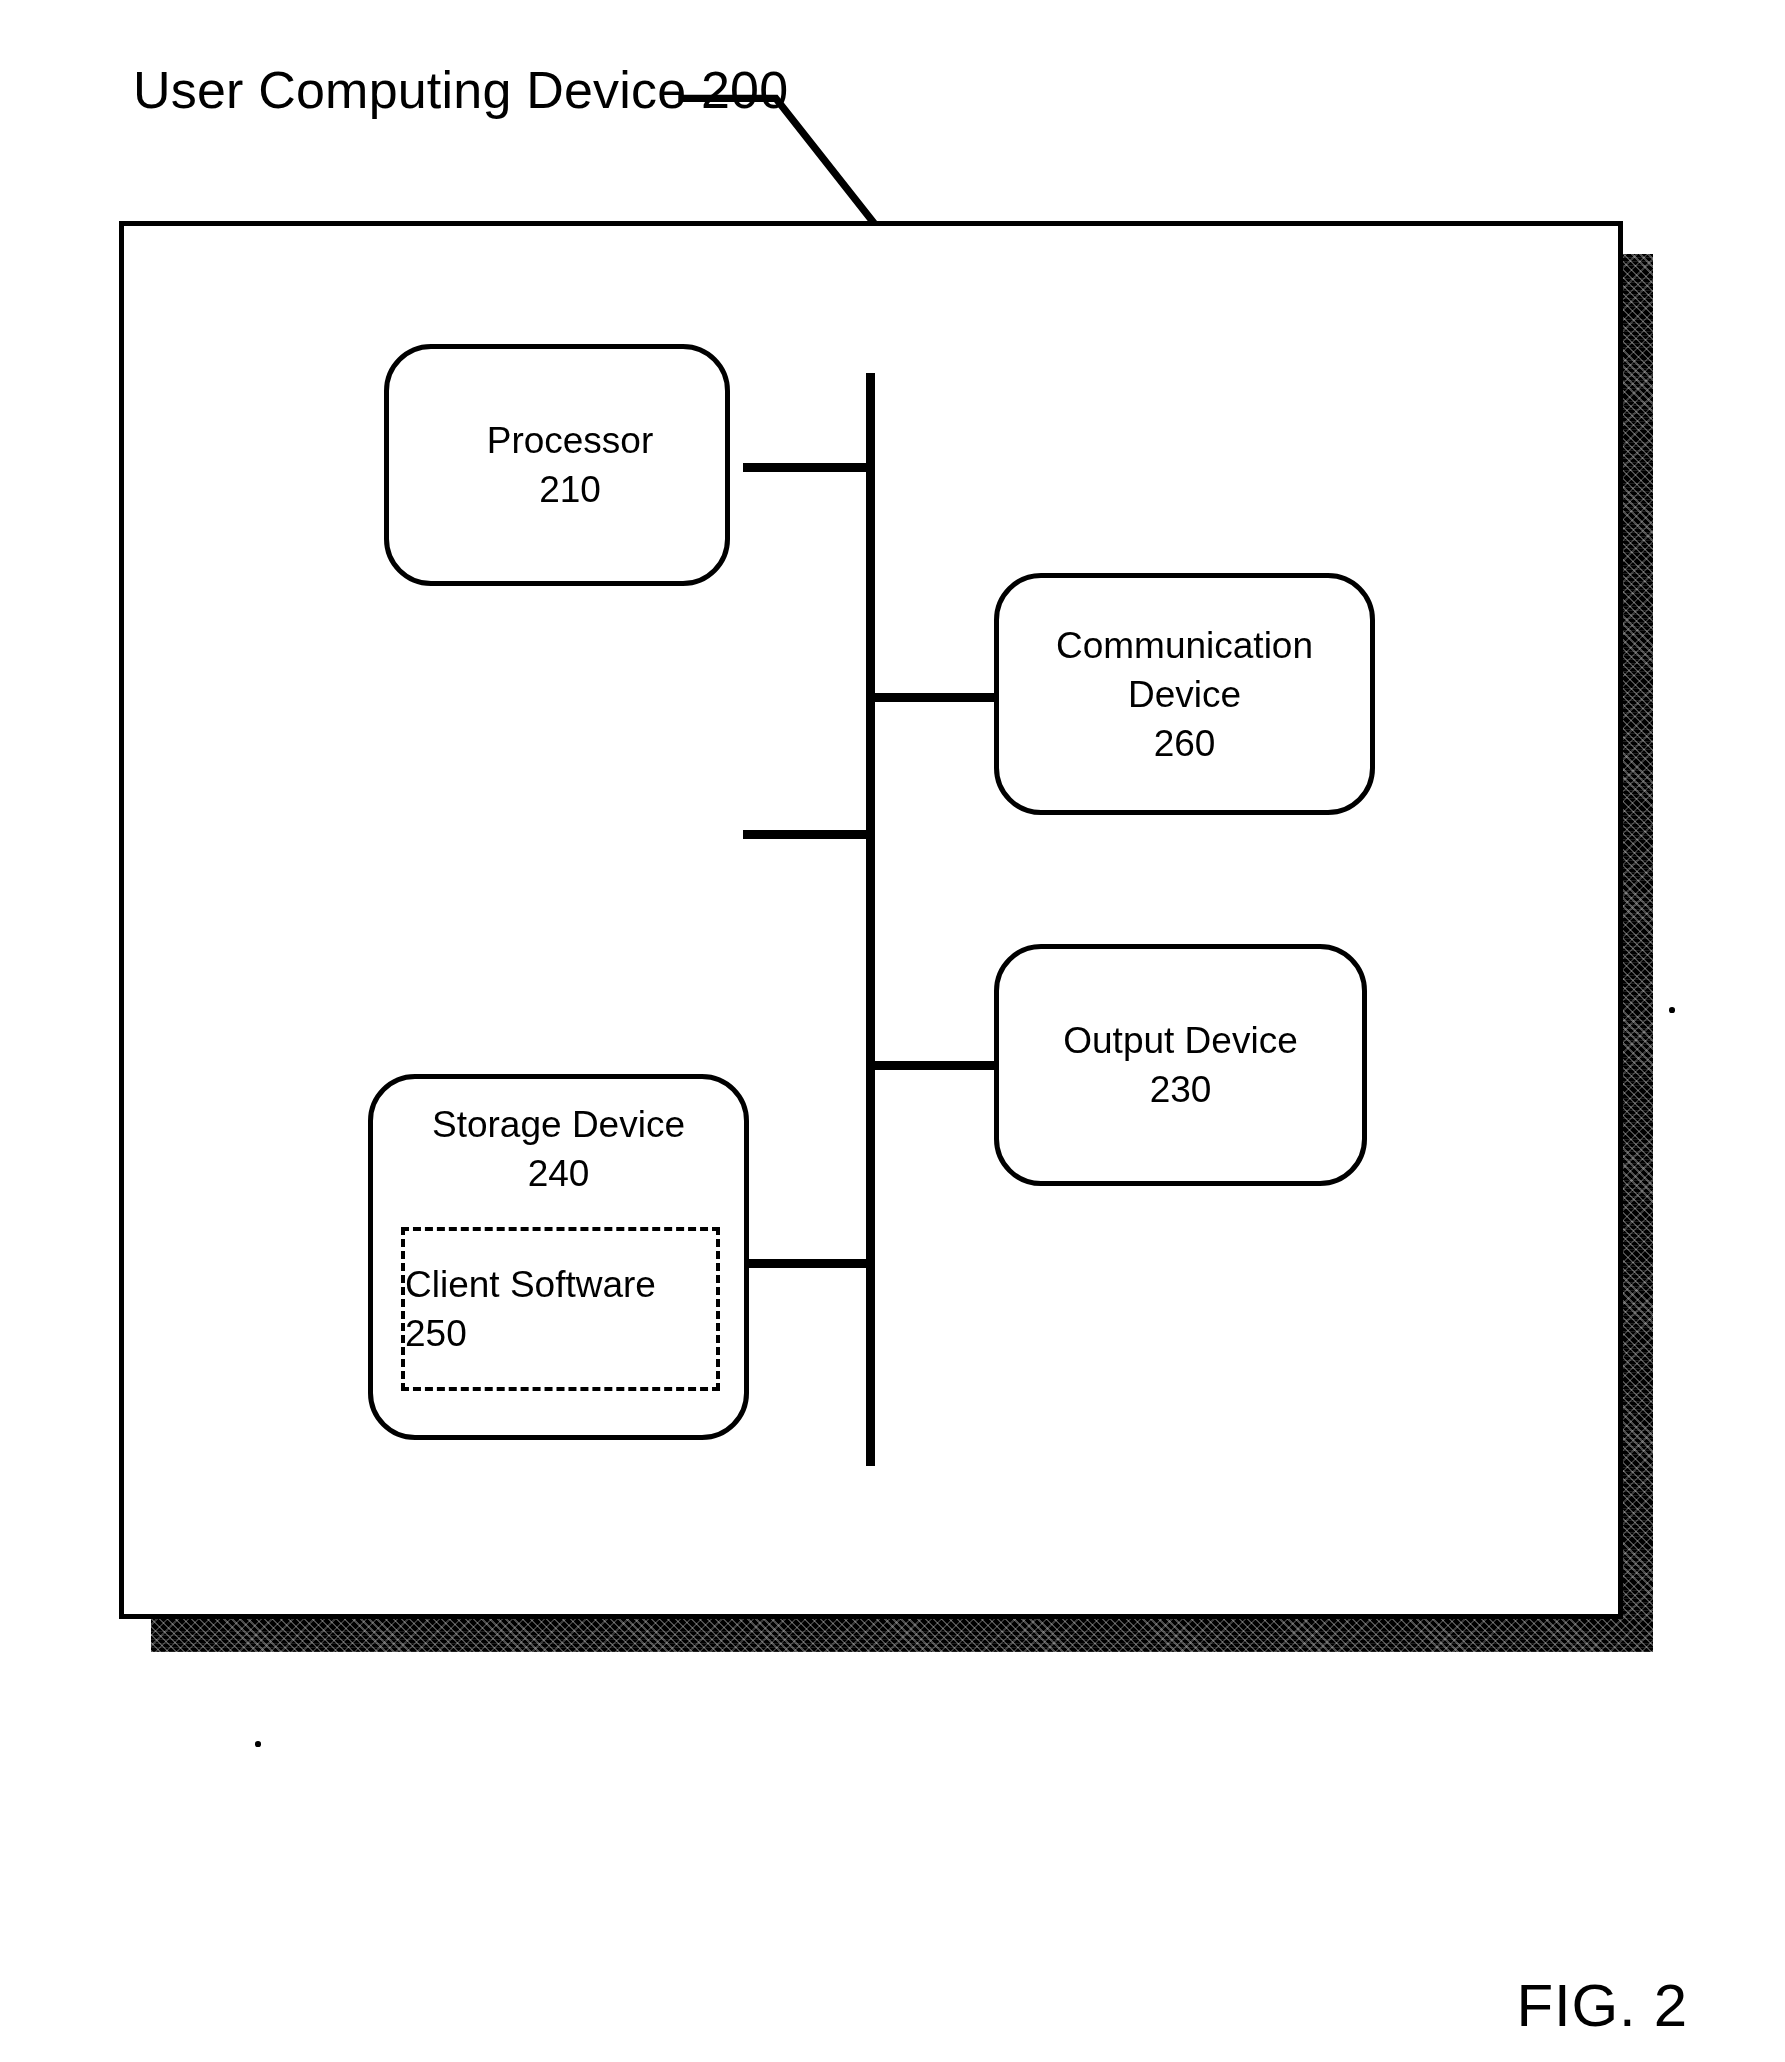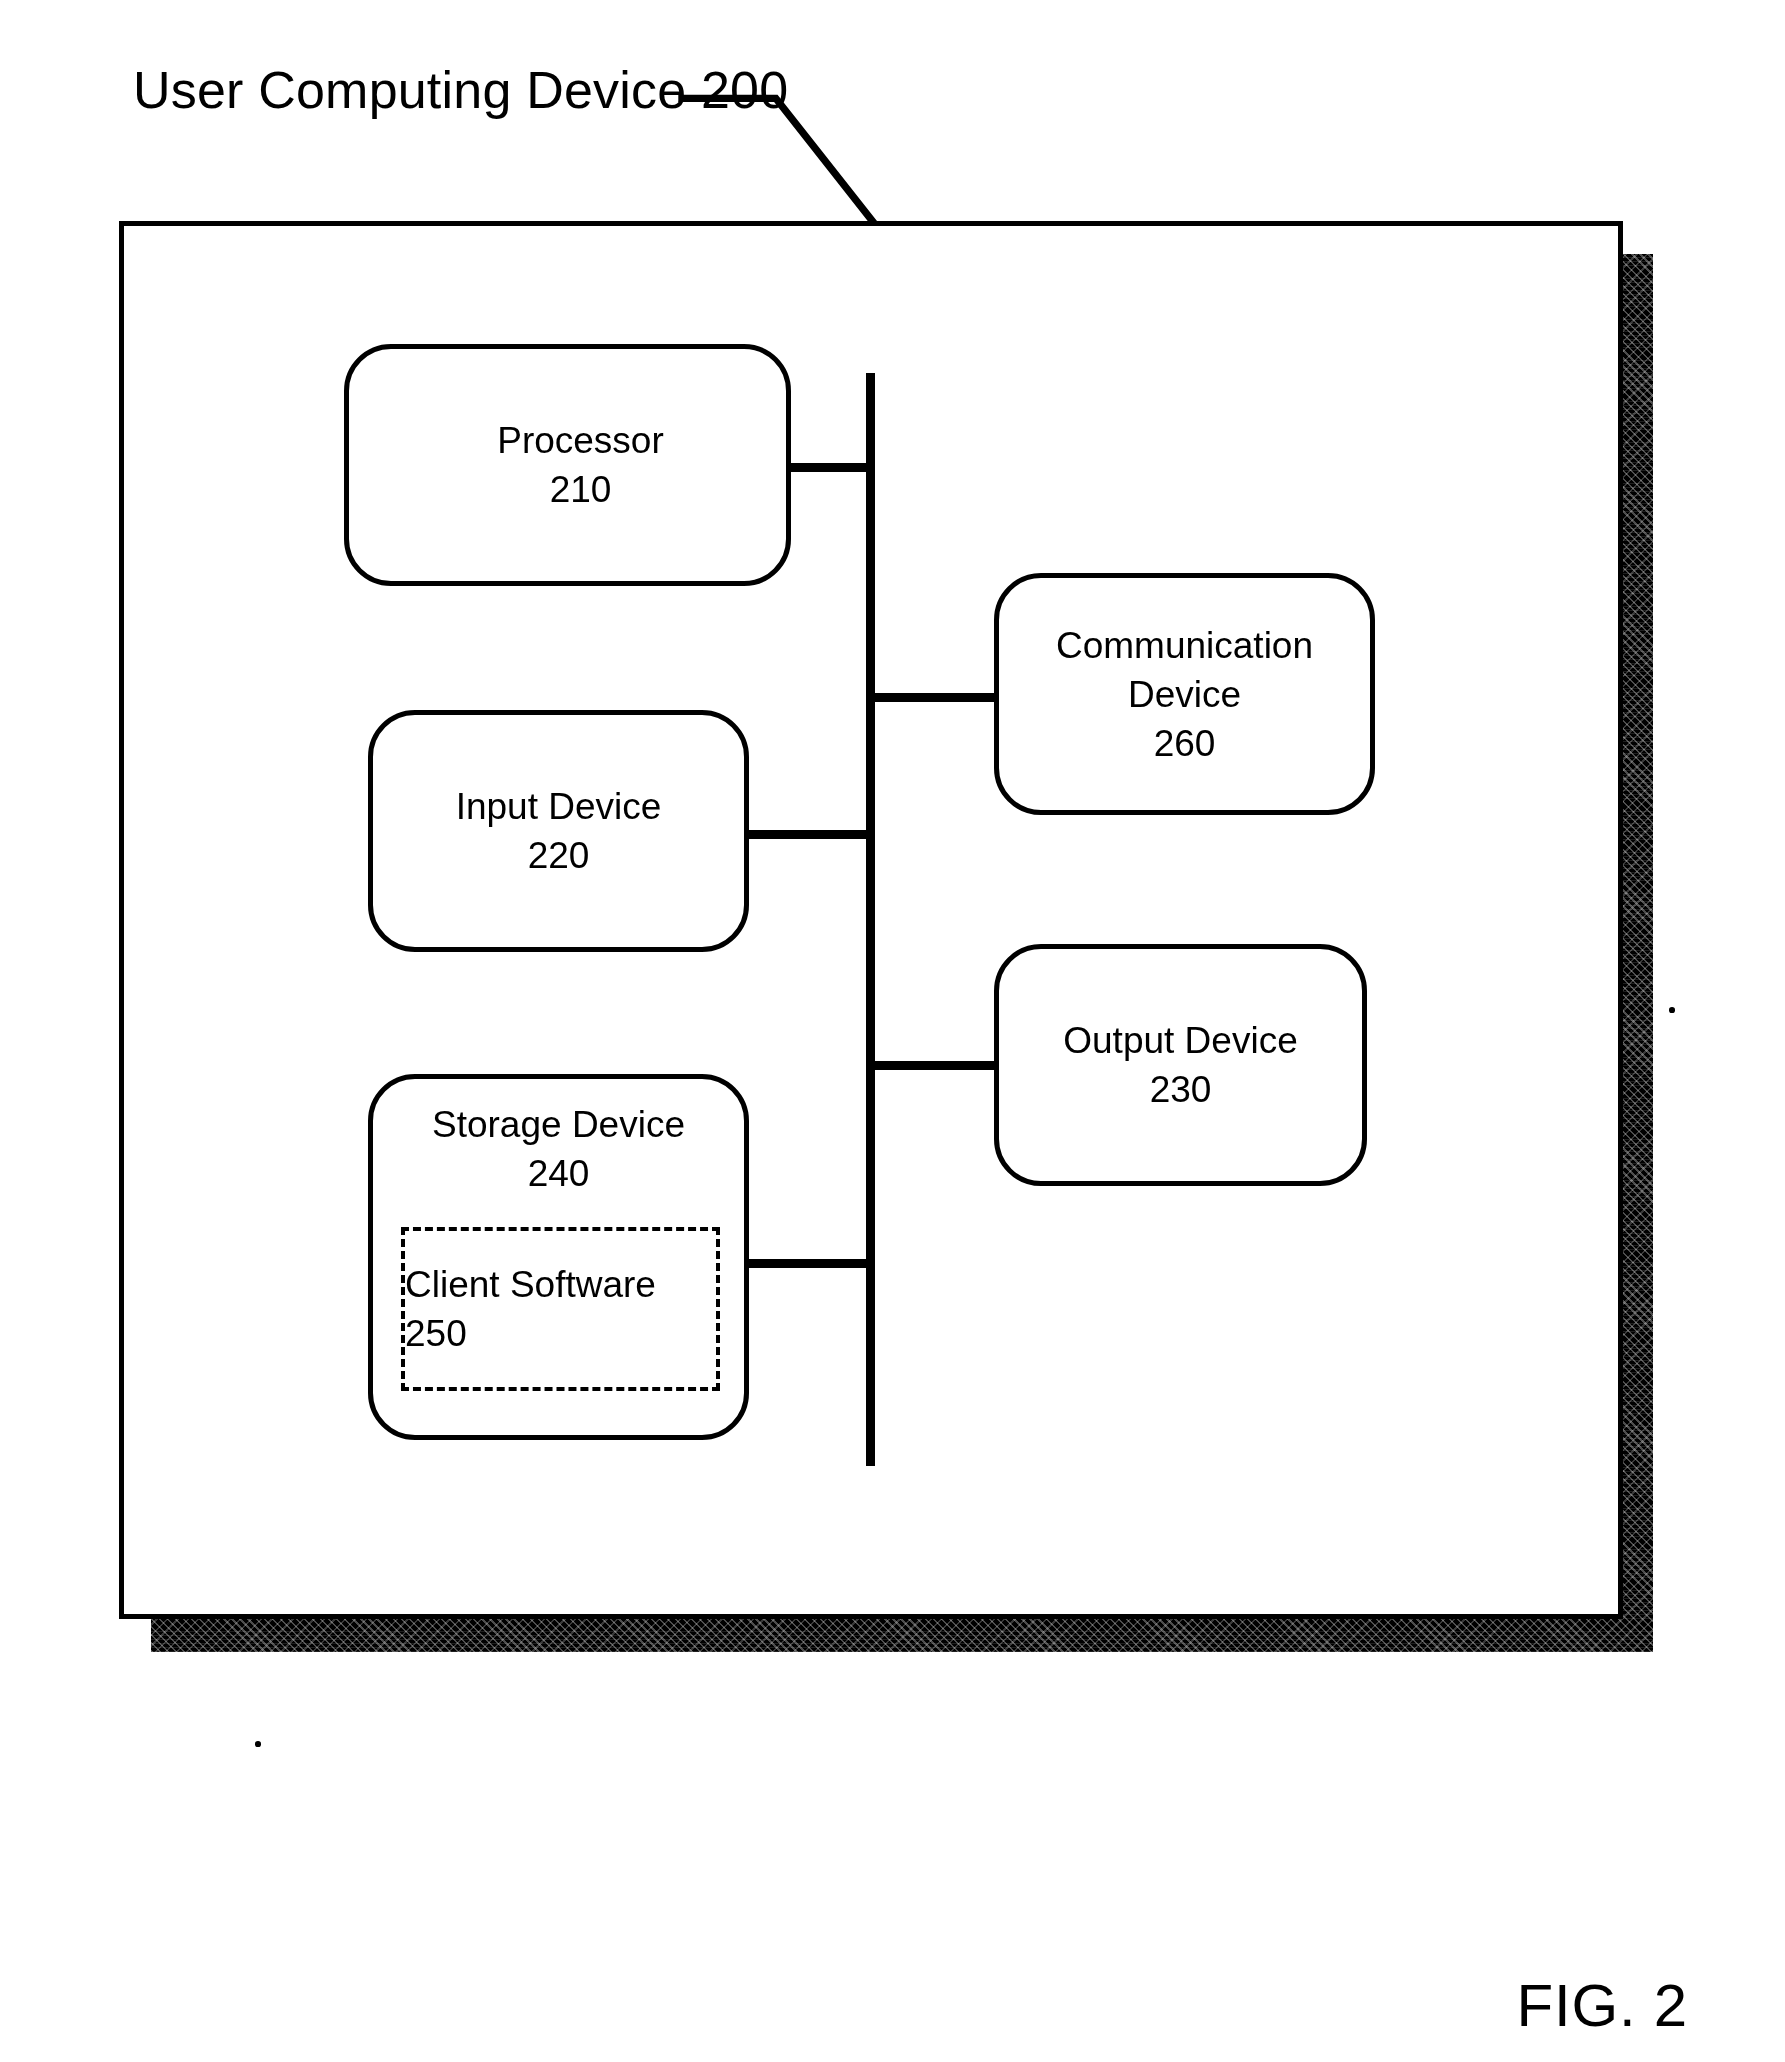--- a/index.html
+++ b/index.html
@@ -163,29 +163,25 @@
   <div class="device-frame"></div>
 
   <div class="bus-line"></div>
 
   <div class="bus-branch" style="left:743px; top:463px; width:131px;"></div>
   <div class="bus-branch" style="left:866px; top:693px; width:133px;"></div>
   <div class="bus-branch" style="left:743px; top:830px; width:131px;"></div>
   <div class="bus-branch" style="left:866px; top:1061px; width:133px;"></div>
   <div class="bus-branch" style="left:743px; top:1259px; width:131px;"></div>
 
-  <div class="comp" style="left:344px; top:344px; width:447px; height:242px;padding-left:26px;">
+  <div class="comp" style="left:384px; top:344px; width:346px; height:242px;padding-left:26px;">
     <div class="line">Processor</div>
     <div class="line">210</div>
   </div>
 
-  <div class="comp" style="left:368px; top:710px; width:381px; height:242px;">
-    <div class="line">Input Device</div>
-    <div class="line">220</div>
-  </div>
 
   <div class="comp top-aligned" style="left:368px; top:1074px; width:381px; height:366px;">
     <div class="line">Storage Device</div>
     <div class="line">240</div>
   </div>
 
   <div class="subcomp" style="left:401px; top:1227px; width:319px; height:164px;">
     <div class="line">Client Software</div>
     <div class="line">250</div>
   </div>

